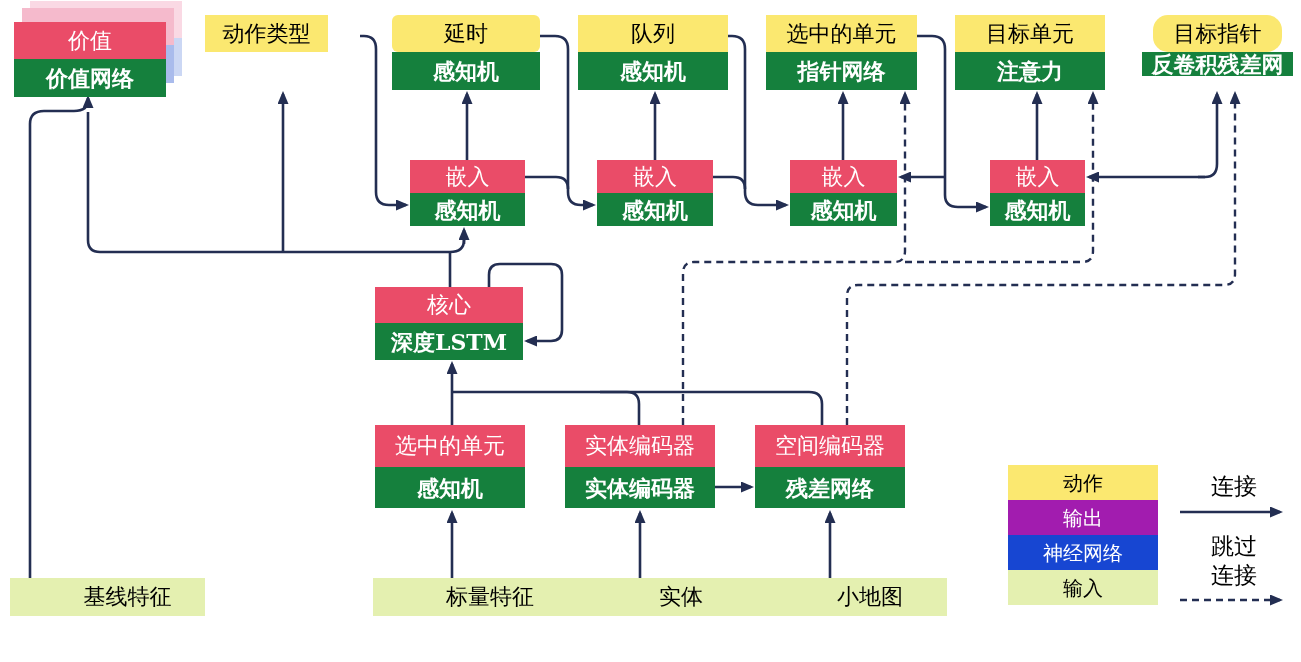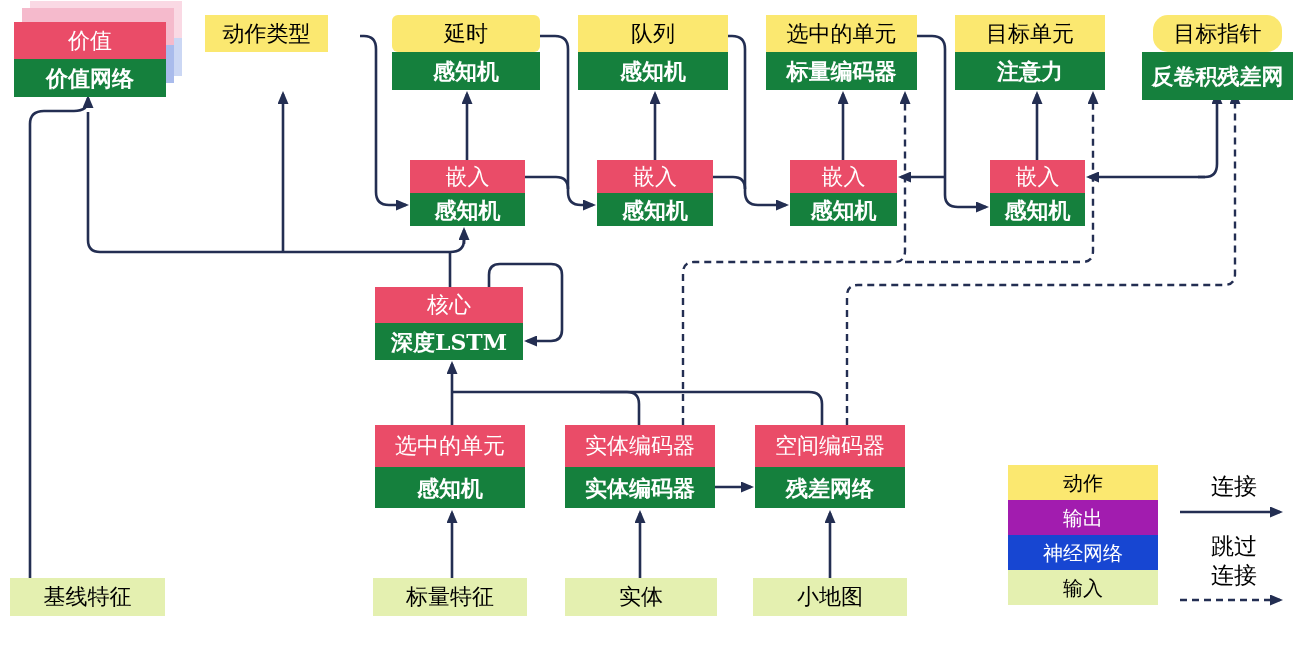--- a/index.html
+++ b/index.html
@@ -5,21 +5,21 @@
   html,body{margin:0;padding:0;background:#ffffff;}
   #stage{
     position:relative;width:1301px;height:662px;background:#ffffff;overflow:hidden;
     font-family:"DejaVu Serif","Liberation Serif",serif;
   }
   .node{position:absolute;z-index:2;}
   .seg{display:flex;align-items:center;justify-content:center;line-height:1;}
   .seg.hdr-yellow{background:#FBE870;color:#000;}
   .seg.hdr-pink{background:#EA4C68;color:#fff;}
   .seg.body-blue{background:#15803d;color:#fff;font-weight:bold;}
-  .seg.input-green{background:#E4F0B0;color:#000;}
+  .seg.input-green{background:#E4F0B0;color:#000;padding-left:40px;}
   .fs22{font-size:22px;}
   .fs20{font-size:20px;}
   .shadow-card{position:absolute;z-index:1;}
   .shadow-card div{width:100%;}
   svg#wires{position:absolute;left:0;top:0;z-index:1;}
   .legend-label{position:absolute;z-index:2;color:#000;text-align:center;font-size:23px;line-height:1.2;}
 </style>
 </head>
 <body>
 
@@ -107,31 +107,31 @@
     <div class="seg body-blue fs22" style="height:38px;">感知机</div>
   </div>
 
   <div class="node" style="left:578px;top:15px;width:150px;">
     <div class="seg hdr-yellow fs22" style="height:37px;">队列</div>
     <div class="seg body-blue fs22" style="height:38px;">感知机</div>
   </div>
 
   <div class="node" style="left:766px;top:15px;width:151px;">
     <div class="seg hdr-yellow fs22" style="height:37px;">选中的单元</div>
-    <div class="seg body-blue fs22" style="height:38px;">标量编码器</div>
+    <div class="seg body-blue fs22" style="height:38px;">指针网络</div>
   </div>
 
   <div class="node" style="left:955px;top:15px;width:150px;">
     <div class="seg hdr-yellow fs22" style="height:37px;">目标单元</div>
     <div class="seg body-blue fs22" style="height:38px;">注意力</div>
   </div>
 
   <div class="node" style="left:1142px;top:15px;width:151px;">
     <div class="seg hdr-yellow fs22" style="height:37px;width:129px;margin-left:11px;border-radius:15px;">目标指针</div>
-    <div class="seg body-blue fs22" style="height:48px;">反卷积残差网</div>
+    <div class="seg body-blue fs22" style="height:24px;">反卷积残差网</div>
   </div>
 
   <div class="node" style="left:410px;top:160px;width:115px;">
     <div class="seg hdr-pink fs22" style="height:33px;">嵌入</div>
     <div class="seg body-blue fs22" style="height:33px;">感知机</div>
   </div>
   <div class="node" style="left:597px;top:160px;width:116px;">
     <div class="seg hdr-pink fs22" style="height:33px;">嵌入</div>
     <div class="seg body-blue fs22" style="height:33px;">感知机</div>
   </div>

